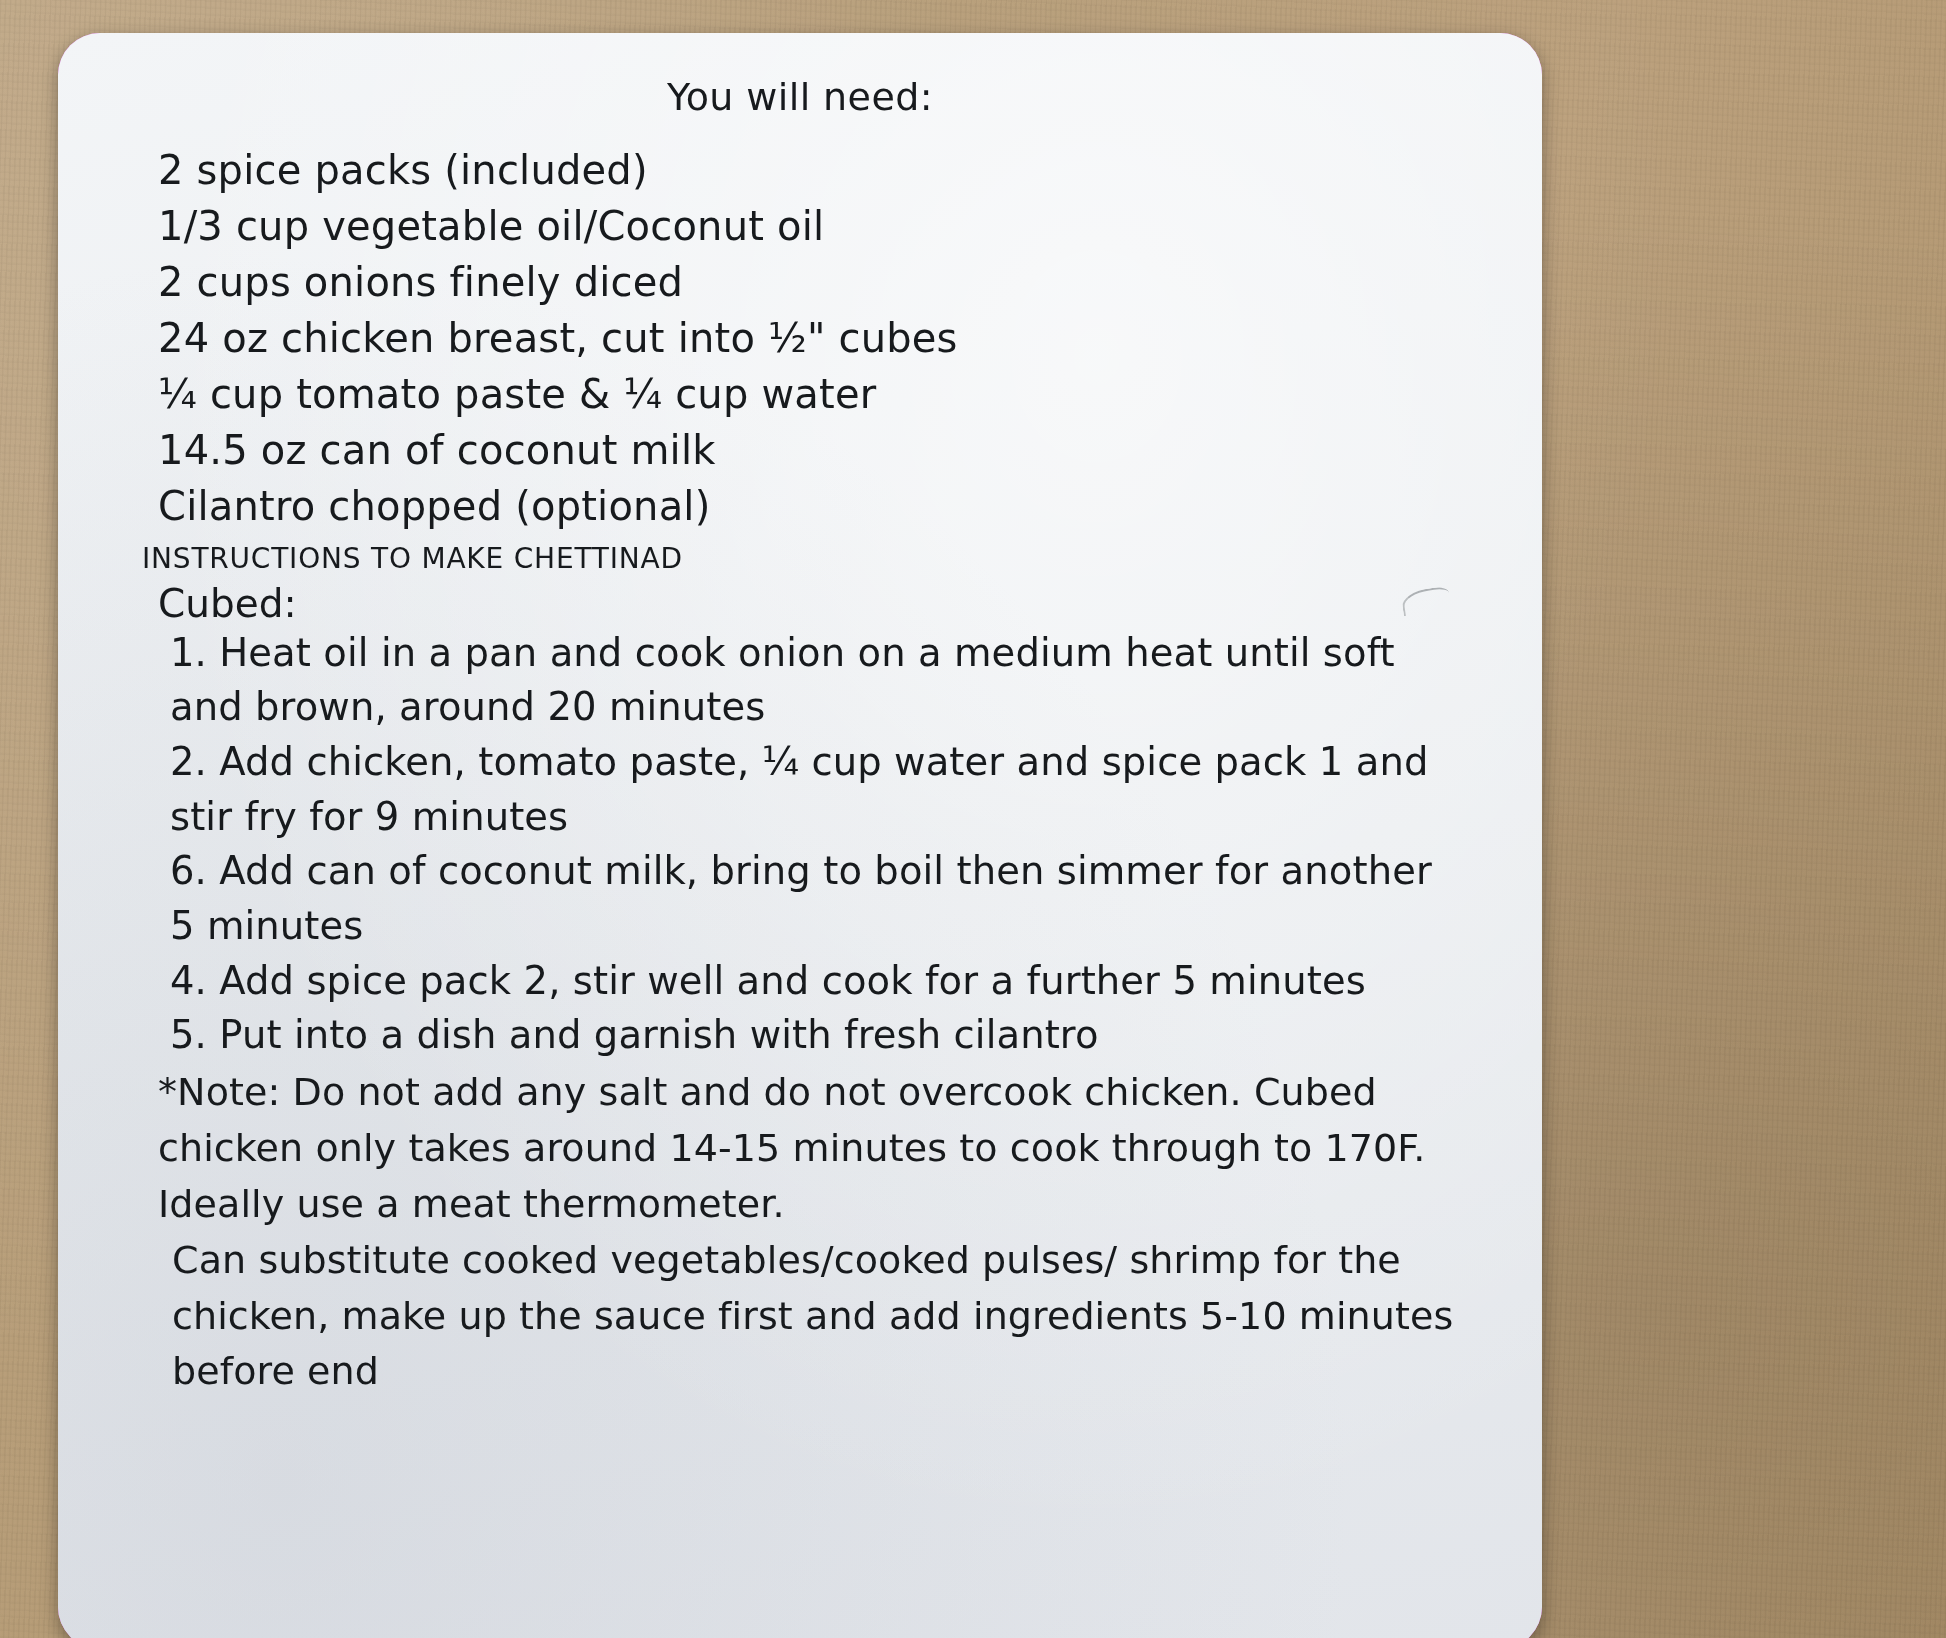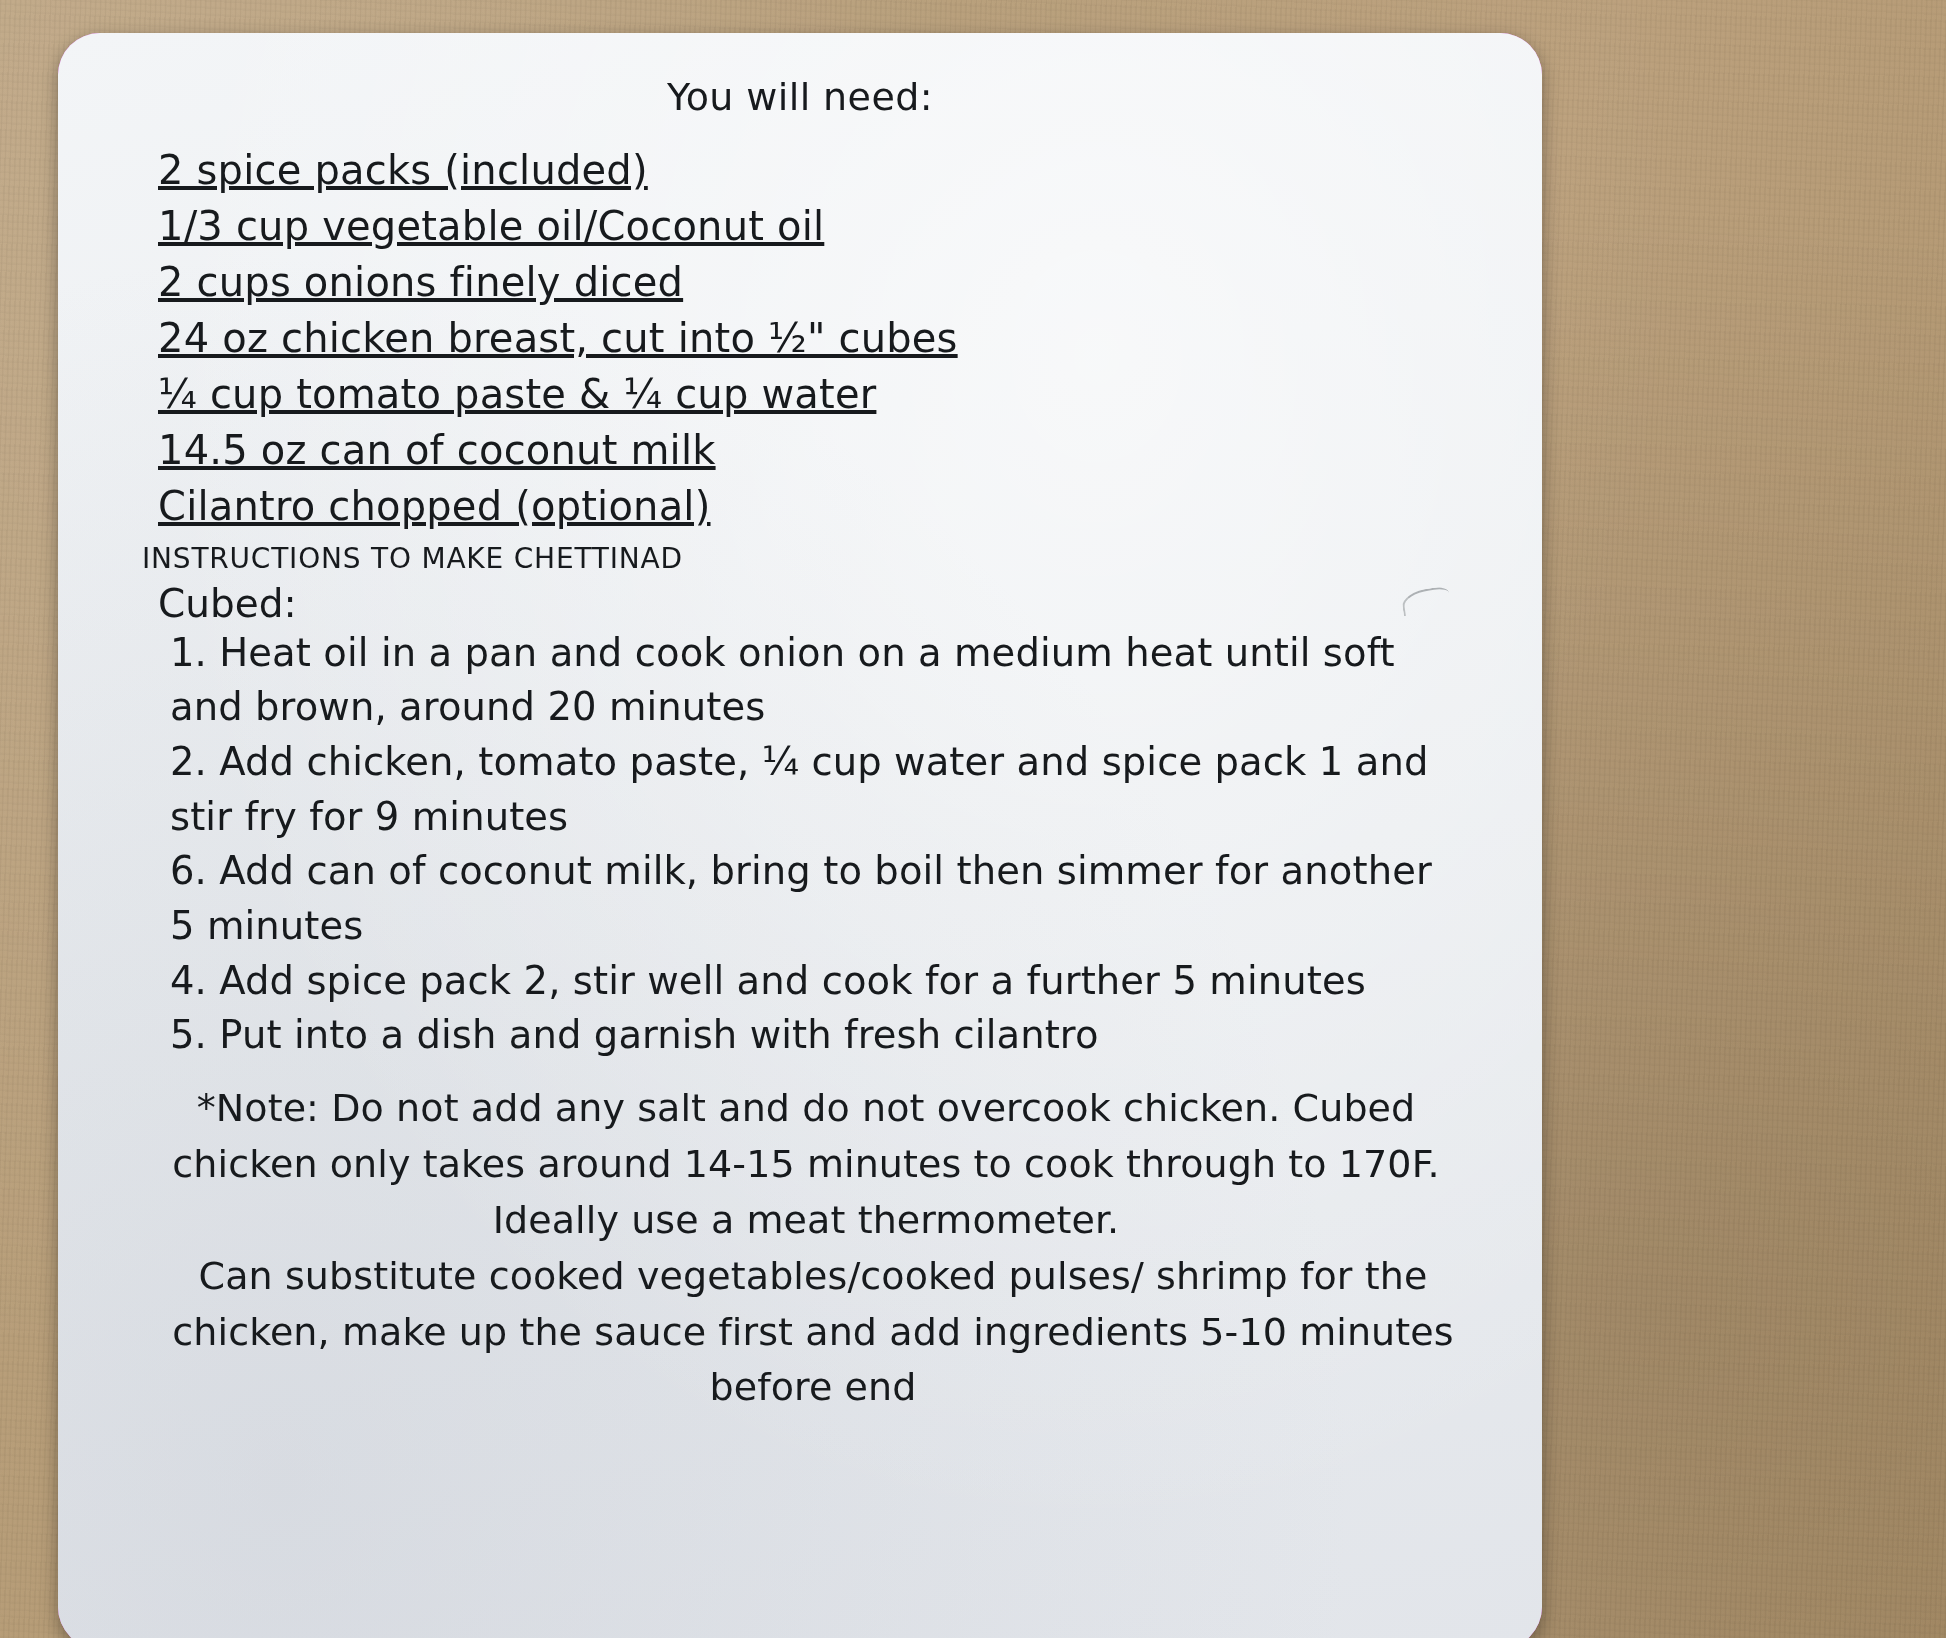--- a/index.html
+++ b/index.html
@@ -73,21 +73,20 @@
   .ingredient-list {
     list-style: none;
     margin: 0;
     padding: 0 0 0 36px;
   }
   .ingredient-list li {
     font-size: 40px;
     line-height: 1.40;
     letter-spacing: 0.2px;
     white-space: nowrap;
-    text-decoration: underline;
   }
 
   .section-title {
     text-align: left;
     font-size: 28px;
     letter-spacing: 0.8px;
     margin: 8px 0 6px 0;
     padding-left: 20px;
   }
 
@@ -104,22 +103,21 @@
   }
   .steps li {
     font-size: 38.5px;
     line-height: 1.42;
     letter-spacing: 0.1px;
     margin-left: 12px;
   }
 
   .notes {
     padding: 0 24px 0 36px;
-    margin-top: 18px;
-    text-align: center;
+    margin-top: 2px;
   }
   .notes p {
     margin: 0;
     font-size: 38px;
     line-height: 1.47;
     letter-spacing: 0.1px;
   }
   .note-indent {
     padding-left: 14px;
   }

